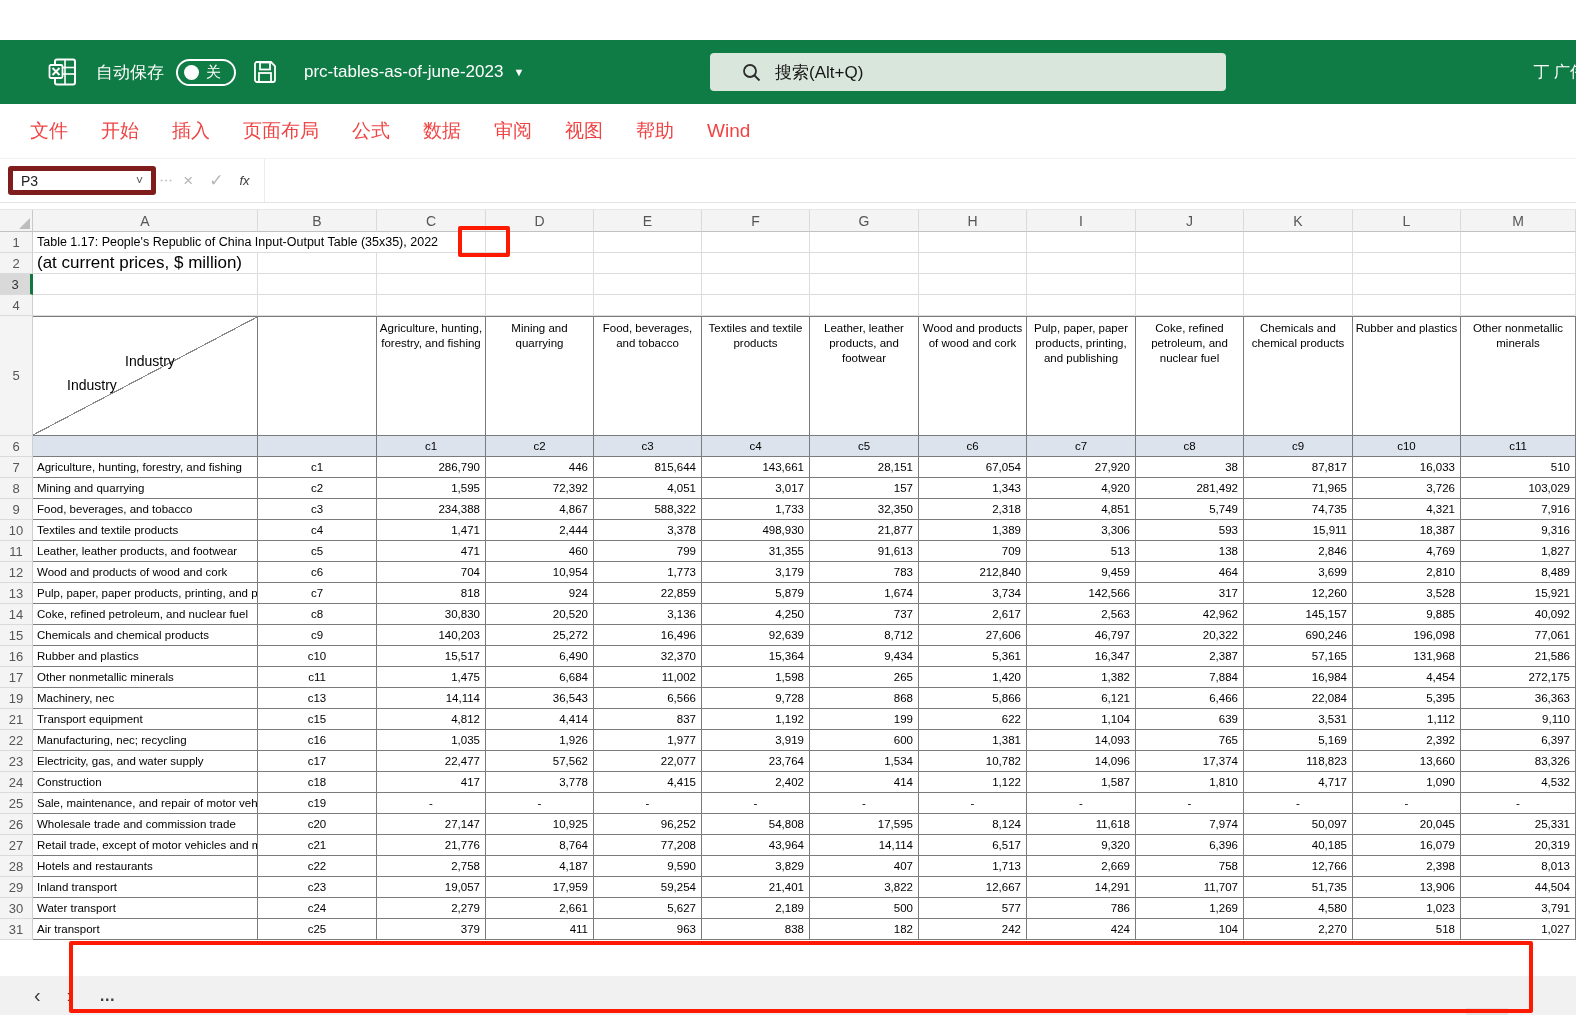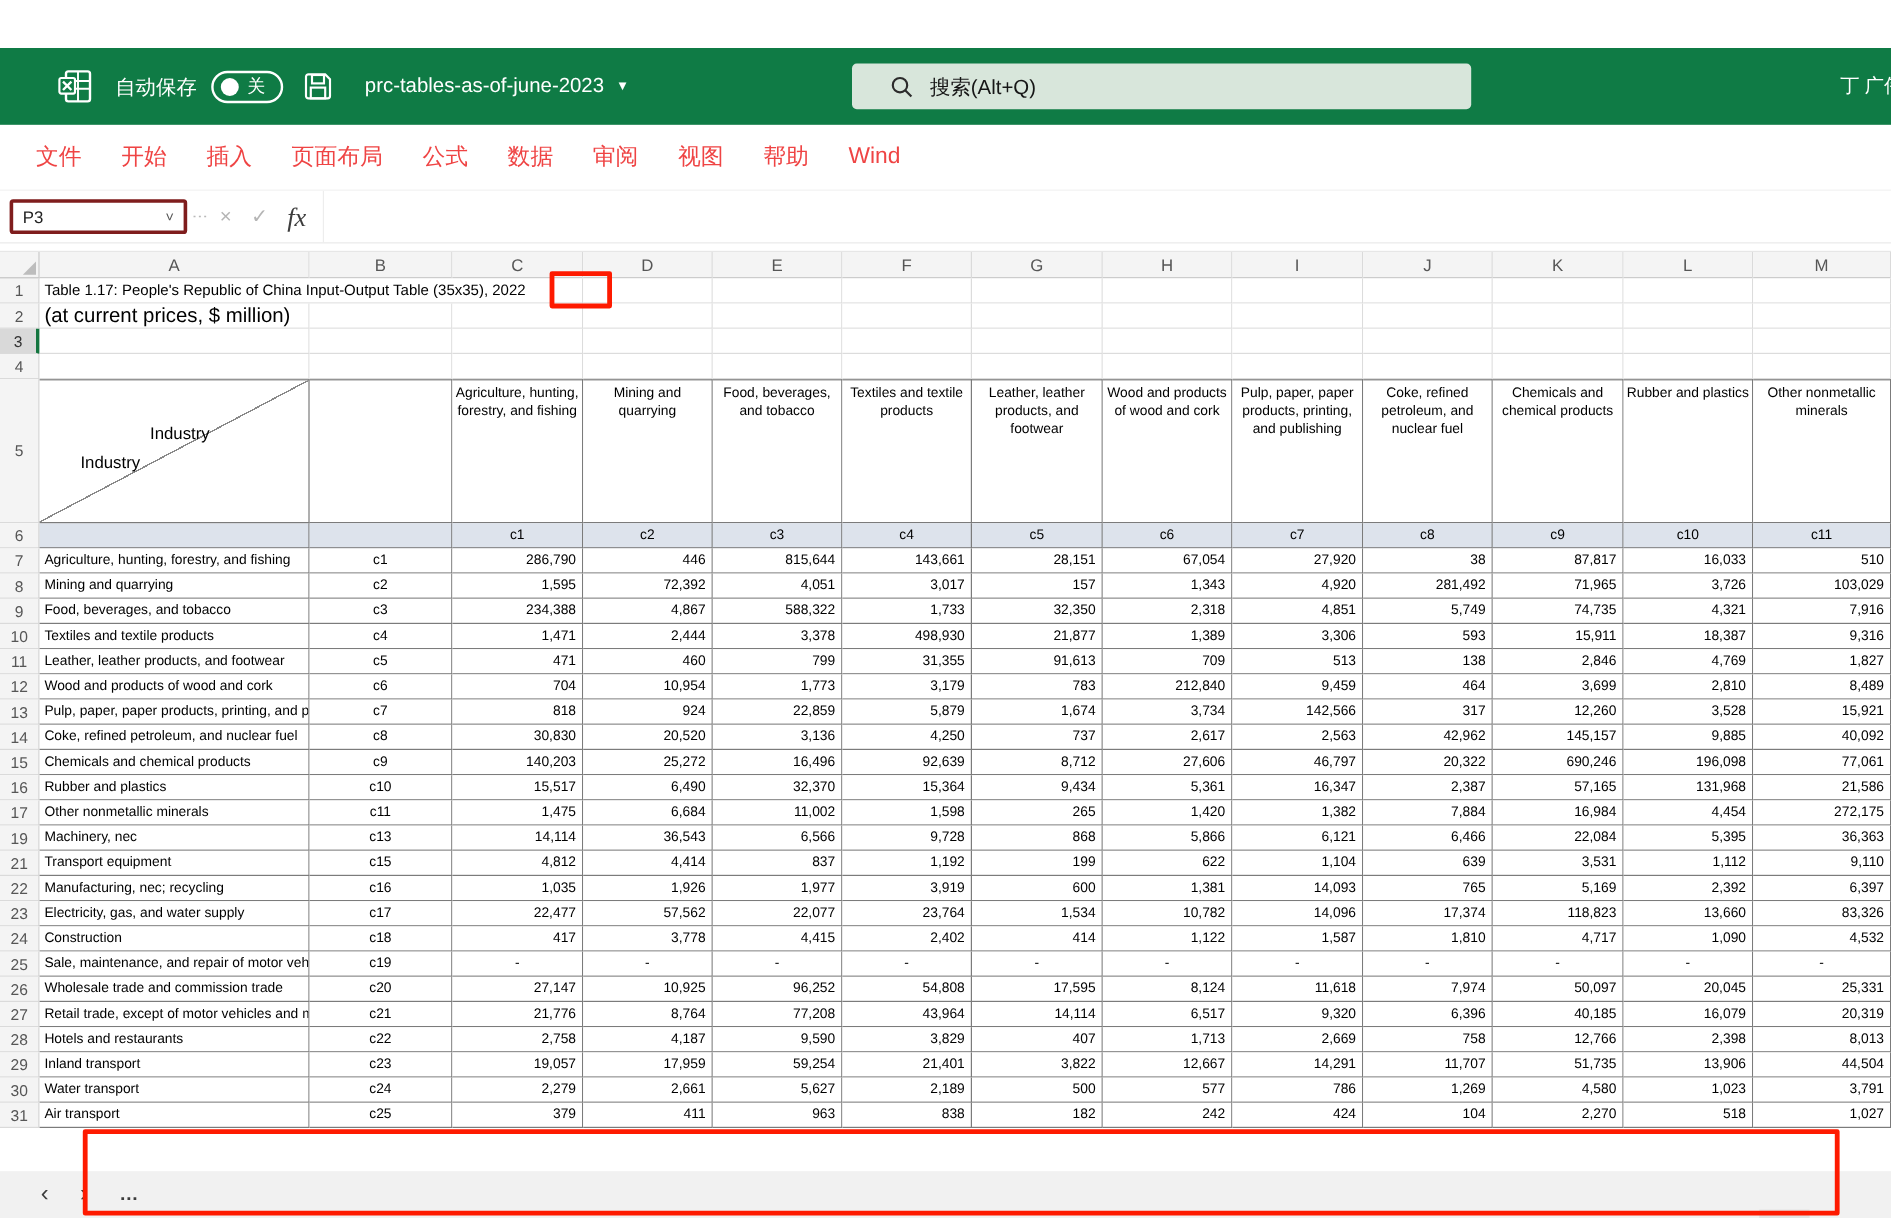--- a/index.html
+++ b/index.html
@@ -24,27 +24,27 @@
   .search-text { margin-left:14px; font-size:17px; }
   .user-name { position:absolute; right:-10px; top:22px; font-size:16px; white-space:nowrap; }
 
   
   .menubar { height:55px; background:#fff; display:flex; align-items:center; gap:33px; padding-left:30px;
     border-bottom:1px solid #f0f0f0; }
   .menu-item { font-size:19px; color:#ef4444; cursor:pointer; white-space:nowrap; }
 
   
   .formulabar { height:44px; background:#fff; display:flex; align-items:center; border-bottom:1px solid #e4e4e4; }
-  .namebox { margin-left:8px; width:148px; height:29px; border:3px solid #7f1d1d; border-radius:3px;
+  .namebox { margin-left:8px; width:148px; height:29px; border:5px solid #7f1d1d; border-radius:3px;
     display:flex; align-items:center; font-size:14px; color:#222; padding:0 8px; }
   .namebox .nb-text { flex:1; }
   .namebox .nb-caret { color:#555; font-size:12px; }
   .fb-dots { margin-left:8px; color:#b9b9b9; font-size:13px; letter-spacing:1px; writing-mode:vertical-lr; line-height:0.4; }
   .fb-icons { display:flex; align-items:center; gap:16px; margin-left:14px; color:#b5b5b5; font-size:17px; }
-  .fb-fx { font-family:Liberation Serif, serif; font-style:italic; color:#3d3d3d; font-size:22px; }
+  .fb-fx { font-family:Liberation Sans, sans-serif; font-style:italic; color:#3d3d3d; font-size:13px; }
   .fb-input { flex:1; height:100%; border-left:1px solid #ededed; margin-left:14px; }
 
   .gap { height:7px; background:#fff; border-bottom:1px solid #e6e6e6; }
 
   
   .sheet { position:relative; height:766px; overflow:hidden; background:#fff; }
   table.grid { border-collapse:separate; border-spacing:0; table-layout:fixed; width:1576px; }
   td { box-sizing:border-box; overflow:hidden; vertical-align:middle; font-size:11.5px; color:#000; }
   td.rn { background:#f4f4f4; color:#565656; text-align:center; font-size:13px;
     border-right:1px solid #cfcfcf; border-bottom:1px solid #dadada; }

